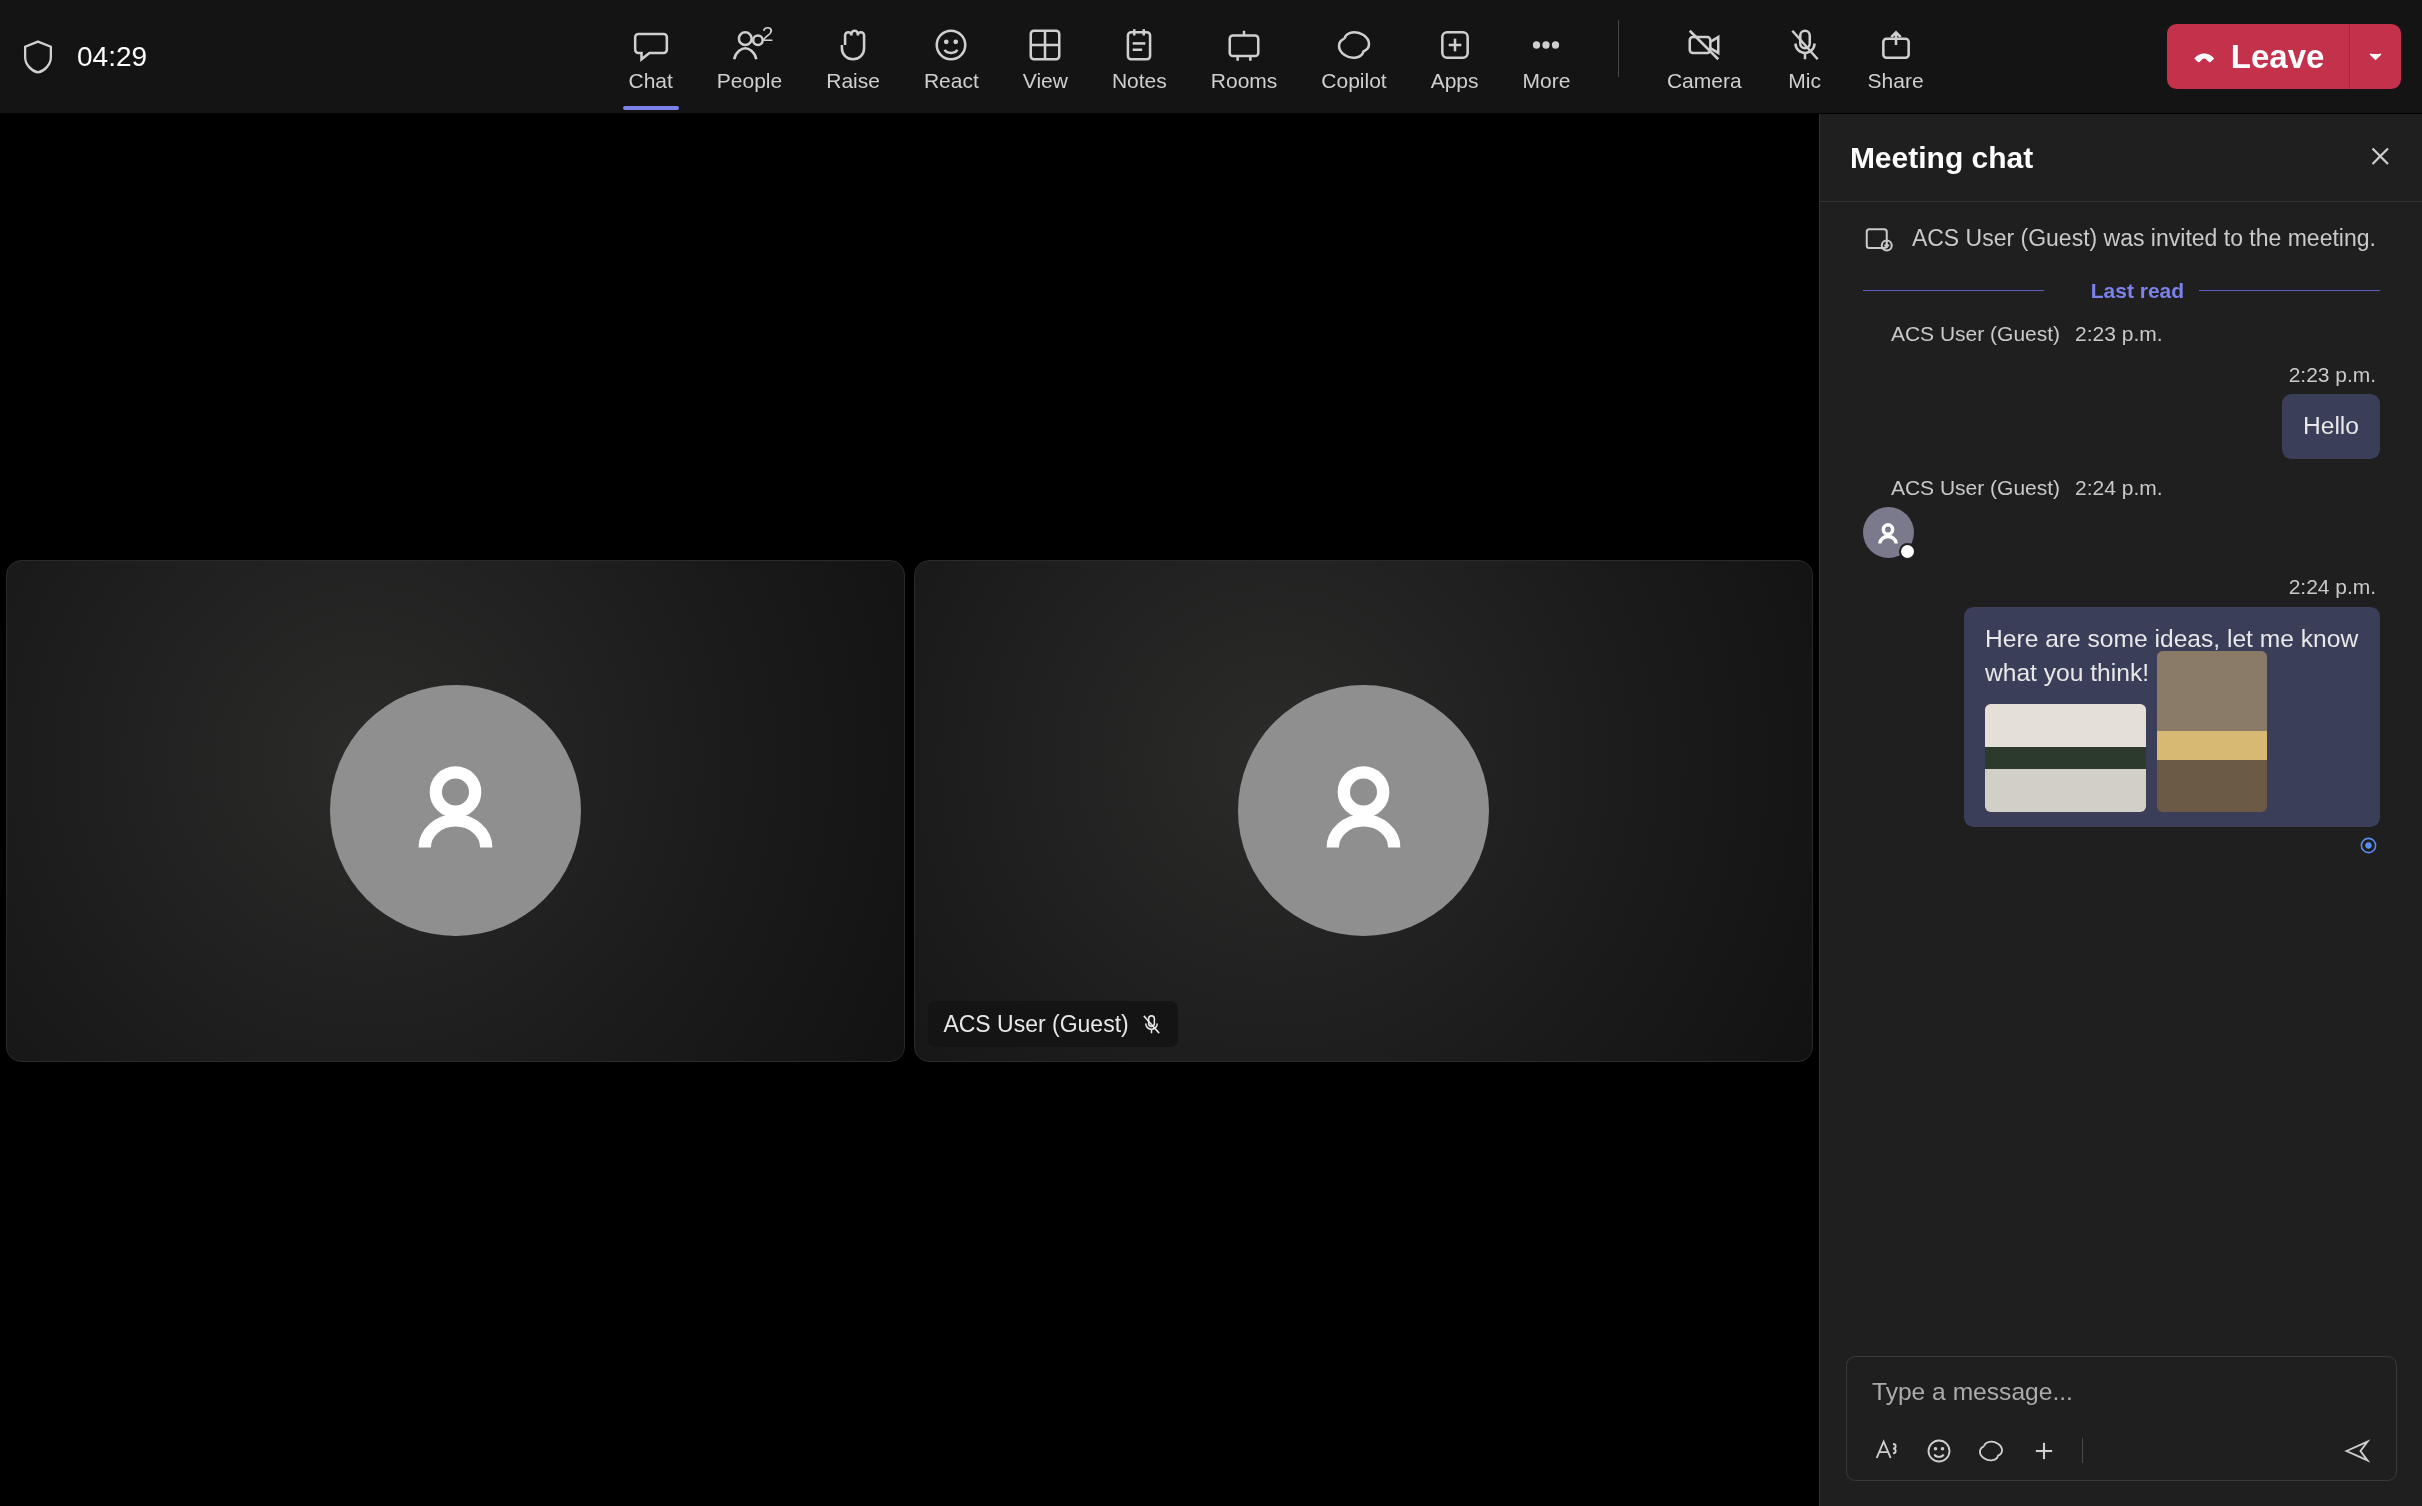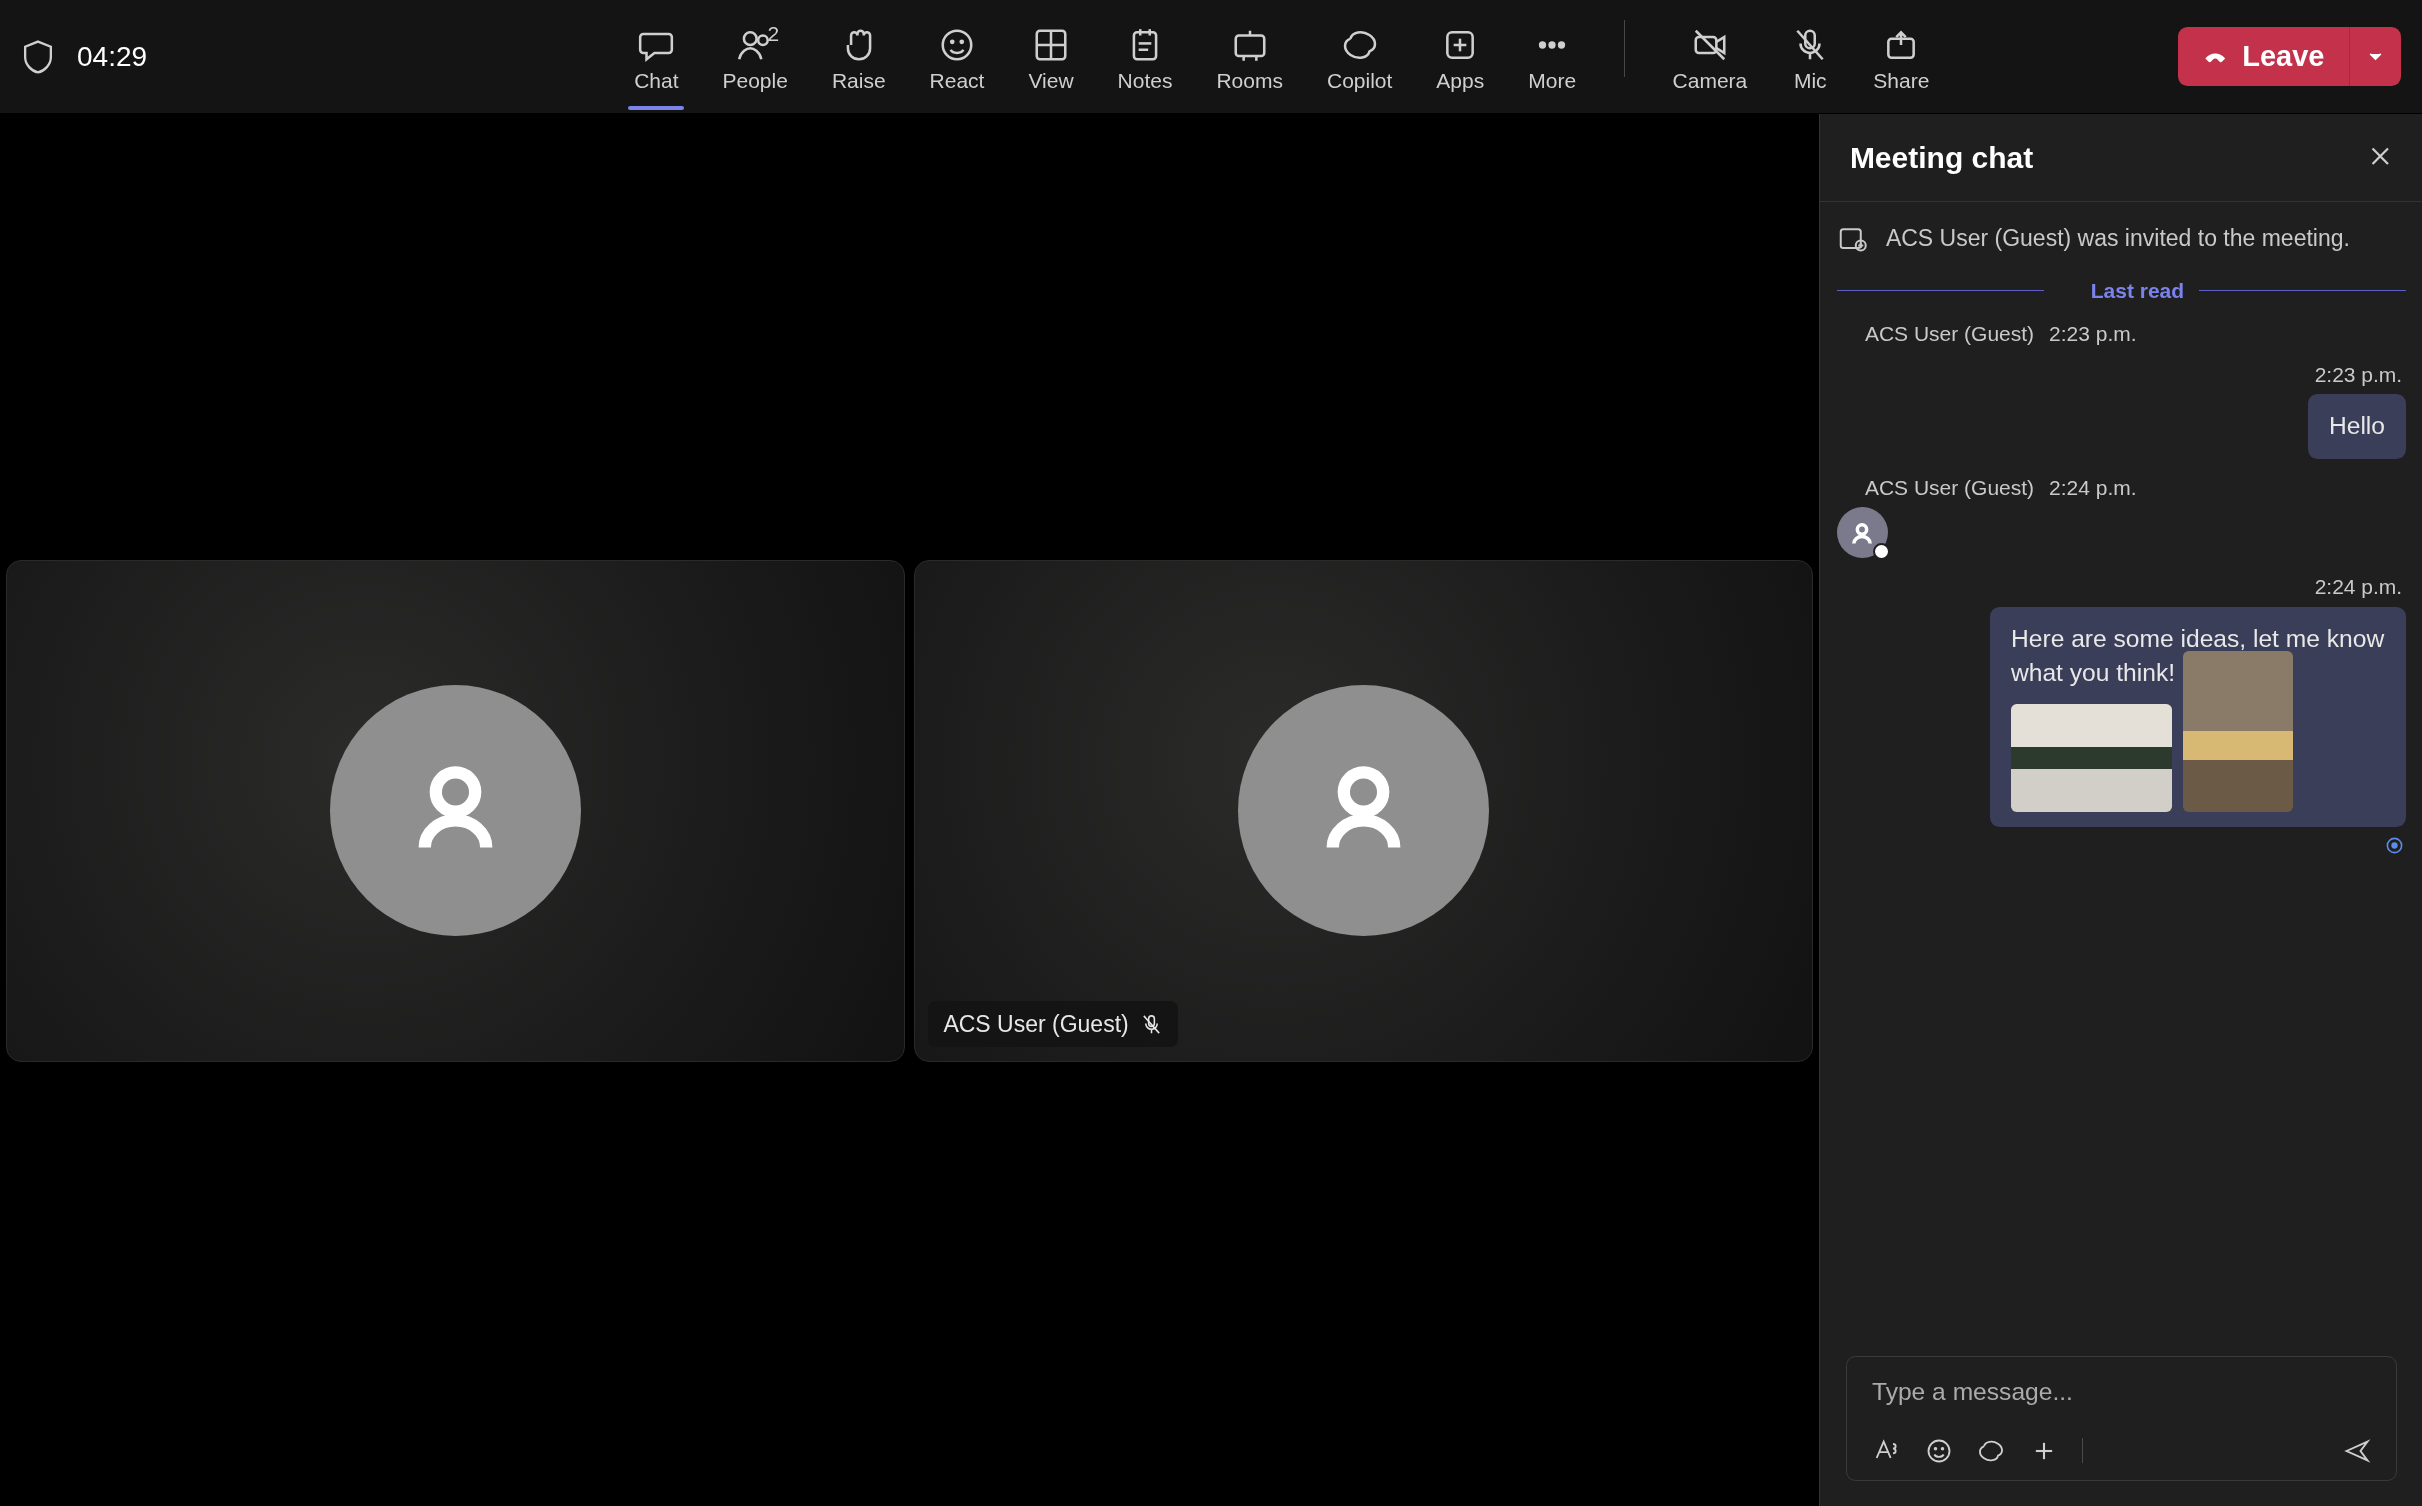--- a/index.html
+++ b/index.html
@@ -21,39 +21,39 @@
 .timer { color: #fff; font-size: 28px; font-weight: 400; }
 .toolbar-items { display: flex; gap: 44px; margin-left: auto; margin-right: auto; padding-left: 265px; }
 .toolbar-item { display: flex; flex-direction: column; align-items: center; gap: 5.7px; color: #cfcfcf; cursor: pointer; position: relative; padding-top: 5.7px; }
 .toolbar-item .ico { width: 38px; height: 38px; display: flex; align-items: center; justify-content: center; }
 .toolbar-item .label { font-size: 21px; }
 .toolbar-item.active::after { content: ""; position: absolute; bottom: -17px; left: -5.7px; right: -5.7px; height: 4.7px; background: #7b83eb; border-radius: 2.8px; }
 .badge { position: absolute; top: 1.9px; left: 45px; font-size: 21px; color: #d0d0d0; }
 .divider-v { width: 0.9px; height: 57px; background: #44484b; margin: 0 3.8px; }
 
 .leave-group { display: flex; margin-left: 26.5px; }
-.leave-btn { background: #c4314b; color: #fff; display: flex; align-items: center; gap: 13.2px; padding: 13.2px 24.6px; border-radius: 9.5px 0 0 9.5px; font-size: 29px; font-weight: 600; cursor: pointer; }
+.leave-btn { background: #c4314b; color: #fff; display: flex; align-items: center; gap: 13.2px; padding: 13.2px 24.6px; border-radius: 9.5px 0 0 9.5px; font-size: 33px; font-weight: 600; cursor: pointer; }
 .leave-btn svg { width: 26.5px; height: 26.5px; }
 .leave-drop { background: #c4314b; display: flex; align-items: center; padding: 0 15px; border-radius: 0 9.5px 9.5px 0; border-left: 0.9px solid #a52a40; cursor: pointer; }
 .leave-drop svg { width: 21px; height: 21px; fill: #fff; }
 
 .content { flex: 1; display: flex; }
 .stage { flex: 1; display: flex; align-items: center; justify-content: center; gap: 9.5px; background: #000; padding: 5.7px; }
 .tile { width: 899px; height: 502px; border-radius: 15px; background: radial-gradient(circle at 40% 40%, #2b2b2a 0%, #1b1b1b 60%, #121212 100%); border: 0.9px solid #2a2a2a; position: relative; display: flex; align-items: center; justify-content: center; }
 .avatar-circle { width: 251px; height: 251px; border-radius: 50%; background: #8f8f8f; display: flex; align-items: center; justify-content: center; }
 .avatar-circle svg { width: 123px; height: 123px; stroke: #fff; stroke-width: 10; fill: none; }
 .tile-label { position: absolute; bottom: 13.2px; left: 13.2px; background: rgba(20,20,20,.95); color: #e8e8e8; padding: 9.5px 15px; border-radius: 7.6px; display: flex; align-items: center; gap: 11.4px; font-size: 23px; }
 .tile-label svg { width: 23px; height: 23px; }
 
 .chatpanel { width: 615px; background: #1f1f1f; border-left: 0.9px solid #333; display: flex; flex-direction: column; }
 .chat-header { display: flex; align-items: center; justify-content: space-between; padding: 26.5px 30px; border-bottom: 0.9px solid #333; }
 .chat-header-title { color: #fff; font-size: 30px; font-weight: 700; }
 .chat-close { color: #cfcfcf; cursor: pointer; }
 .chat-close svg { width: 26.5px; height: 26.5px; }
-.chat-scroll { flex: 1; overflow-y: auto; padding: 19px 17px; }
+.chat-scroll { flex: 1; overflow-y: auto; padding: 19px 43px; }
 .sys-msg { display: flex; gap: 19px; color: #c9c9c9; font-size: 23px; line-height: 1.5; margin-bottom: 23px; }
 .sys-msg .sys-icon { width: 30px; height: 30px; flex-shrink: 0; margin-top: 1.9px; }
 .read-sep { display: flex; align-items: center; gap: 15px; margin: 11.4px 0 19px 0; }
 .read-sep .line { flex: 1; height: 0.9px; background: #5b5fc7; }
 .read-sep .txt { color: #7b83eb; font-size: 21px; font-weight: 600; margin-left: 32px; }
 .meta { display: flex; gap: 15px; font-size: 21px; color: #c9c9c9; margin: 17px 0 7.6px 28px; }
 .meta-right { justify-content: flex-end; margin-right: 3.8px; margin-left: 0; }
 .msg-row { display: flex; gap: 9.5px; align-items: flex-start; margin-bottom: 9.5px; }
 .msg-row .av { width: 51px; height: 51px; border-radius: 50%; background: #7a7a8c; display: flex; align-items: center; justify-content: center; flex-shrink: 0; position: relative; }
 .msg-row .av svg { width: 28px; height: 28px; stroke: #fff; stroke-width: 3; fill: none; }

